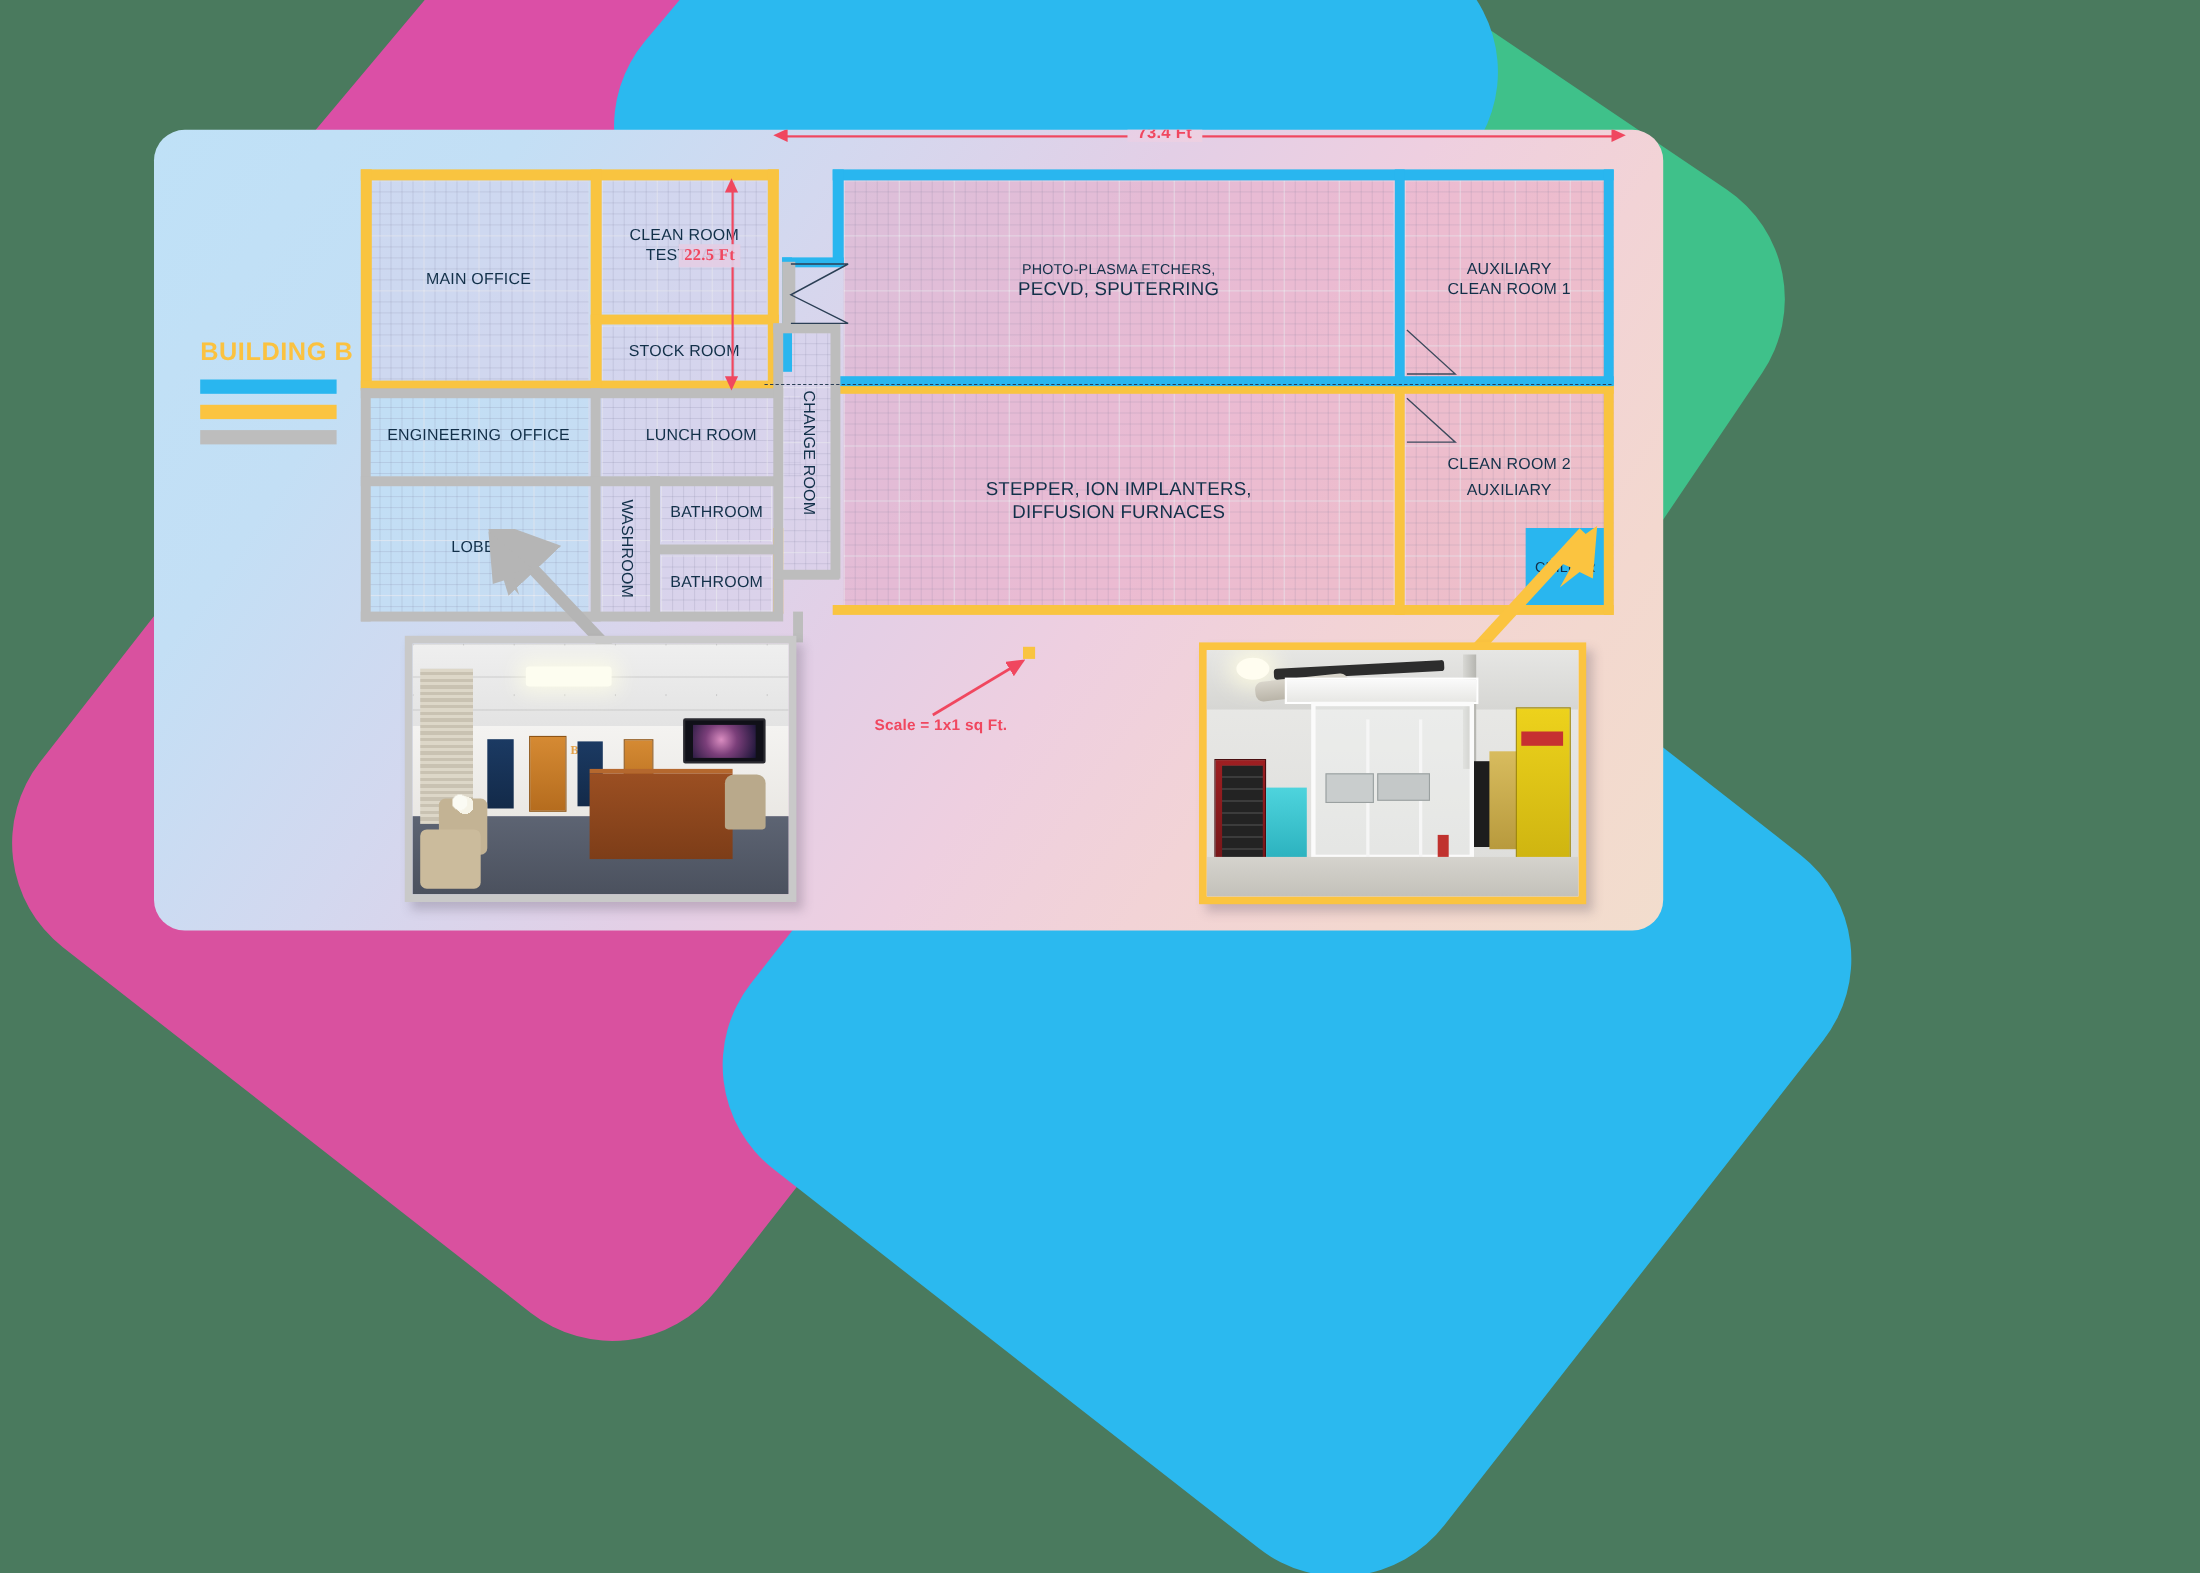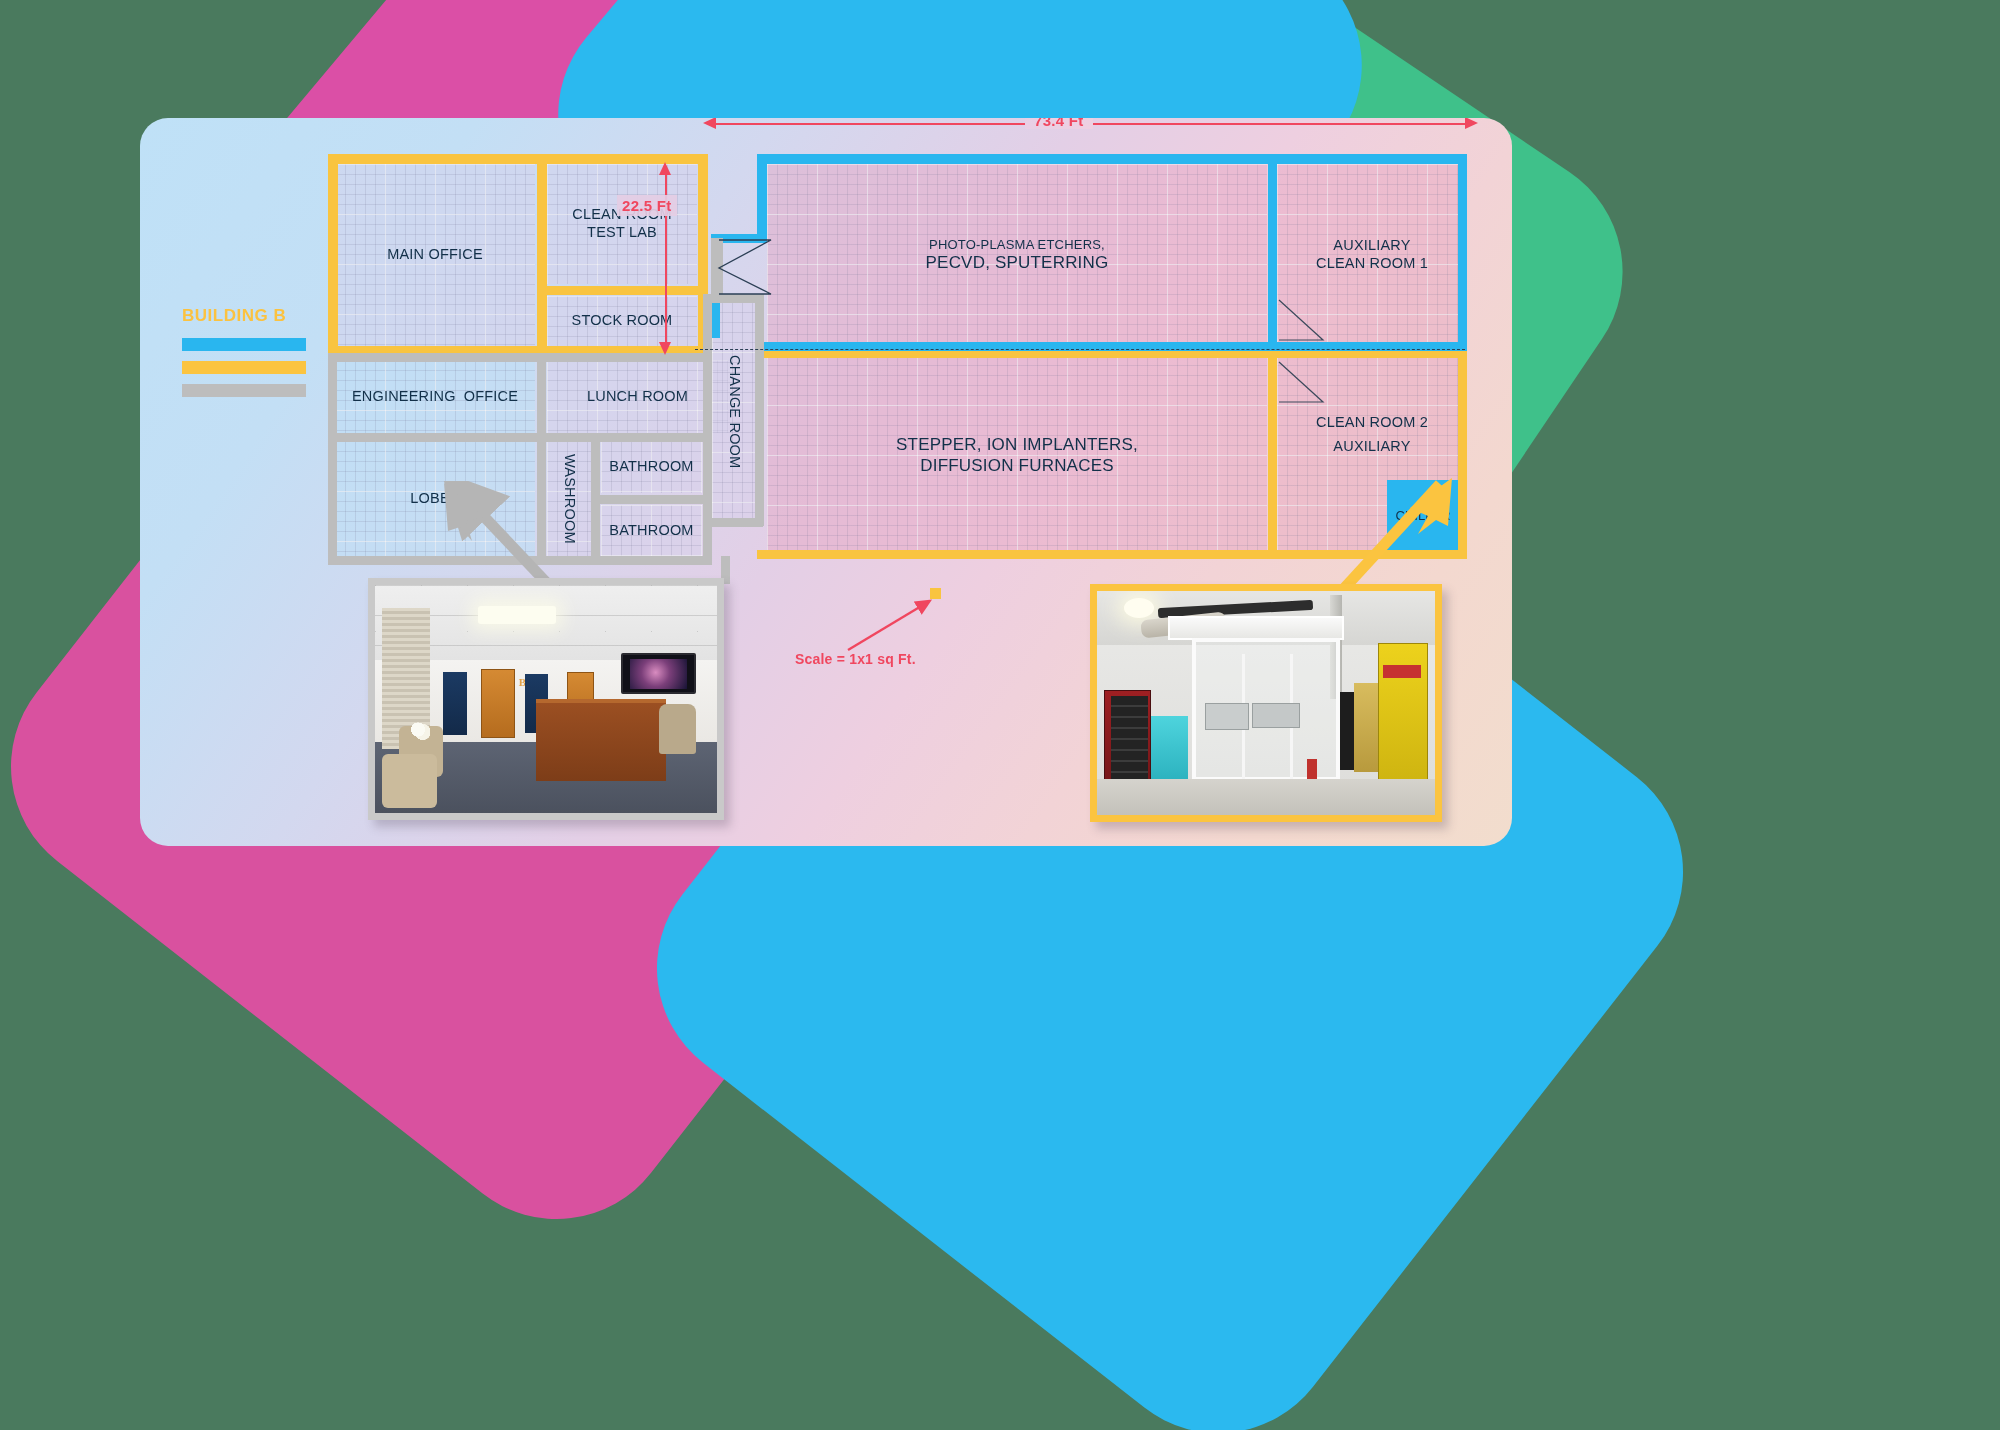--- a/index.html
+++ b/index.html
@@ -43,21 +43,21 @@
       linear-gradient(125deg,
         #bfe1f7 0%, #c3dff5 18%, #d3d8ef 34%,
         #e3cfe6 50%, #eecfe0 62%, #f2d3d6 74%,
         #f3d8cf 86%, #f2ddcd 100%);
     overflow: hidden;
   }
 
   
   #legend { position: absolute; left: 42px; top: 188px; width: 130px; }
   #legend-title {
-    font-size: 17px; font-weight: bold; letter-spacing: .5px;
+    font-size: 23px; font-weight: bold; letter-spacing: .5px;
     color: #fbc240; margin-bottom: 12px; white-space: nowrap;
   }
   .legend-bar { width: 124px; height: 13px; margin-bottom: 10px; }
 
   
   #plan { position: absolute; left: 185px; top: 32px; width: 1150px; height: 425px; }
 
   .room {
     position: absolute;
     background-image:
@@ -338,21 +338,21 @@
 
       <div class="dim-line" style="left:388px; top:-27px; width:754px; height:1.8px;"></div>
       <div class="dim-arrow" style="left:378px; top:-33px; border-top:6.5px solid transparent; border-bottom:6.5px solid transparent; border-right:13px solid #f0475f;"></div>
       <div class="dim-arrow" style="left:1140px; top:-33px; border-top:6.5px solid transparent; border-bottom:6.5px solid transparent; border-left:13px solid #f0475f;"></div>
       <div class="dim-label" style="left:700px; top:-38px; background:
              linear-gradient(125deg,#e7cfe6,#eed0e1); padding:0 9px;">73.4 Ft</div>
 
       <div class="dim-line" style="left:340px; top:24px; width:1.8px; height:172px;"></div>
       <div class="dim-arrow" style="left:334px; top:12px; border-left:6.5px solid transparent; border-right:6.5px solid transparent; border-bottom:13px solid #f0475f;"></div>
       <div class="dim-arrow" style="left:334px; top:192px; border-left:6.5px solid transparent; border-right:6.5px solid transparent; border-top:13px solid #f0475f;"></div>
-      <div class="dim-label" style="left:292px; top:45px; background: rgba(228,205,228,.92); padding:2px 5px;">22.5 Ft</div>
+      <div class="dim-label" style="left:292px; top:72px; background: rgba(228,205,228,.92); padding:2px 5px;font-family:Liberation Serif, serif;">22.5 Ft</div>
     </div>
 
     <div class="scale-swatch" style="left:790px; top:470px;"></div>
     <svg class="pointer-arrow" style="left:700px; top:478px; width:100px; height:58px;" viewBox="0 0 100 58">
       <defs>
         <marker id="mk-red" markerWidth="7" markerHeight="7" refX="5" refY="3.2" orient="auto">
           <path d="M0,0 L7,3.2 L0,6.4 z" fill="#f0475f"></path>
         </marker>
       </defs>
       <line x1="8" y1="54" x2="88" y2="6" stroke="#f0475f" stroke-width="2.4" marker-end="url(#mk-red)"></line>

